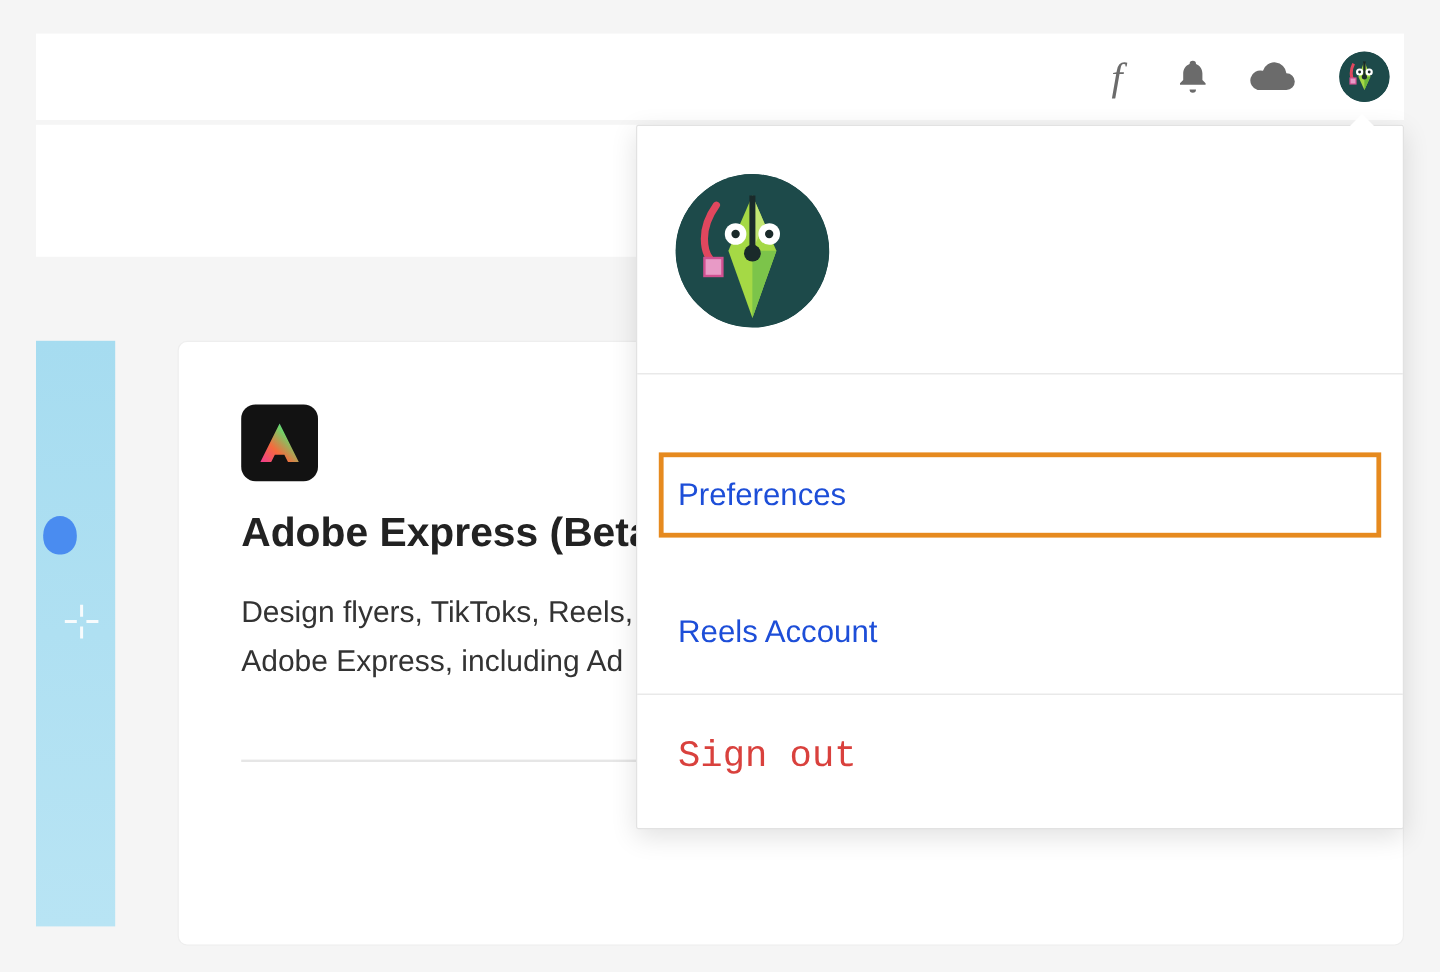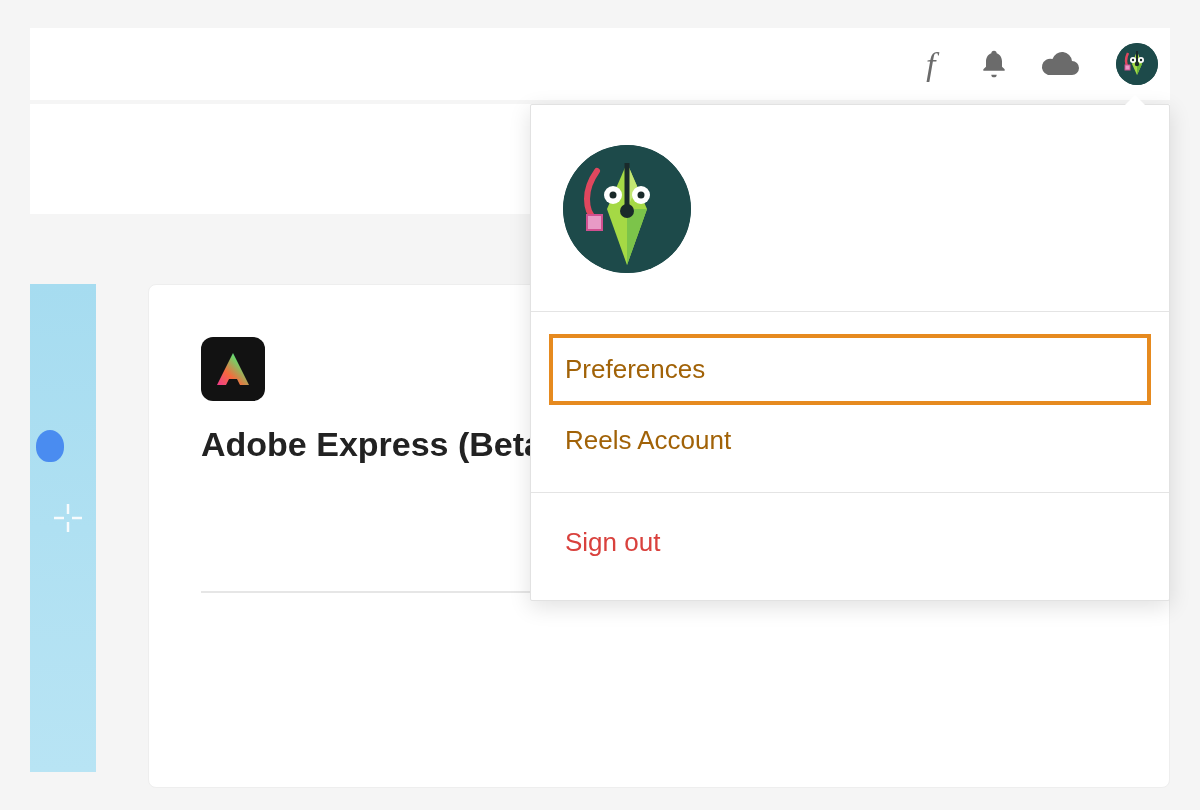--- a/index.html
+++ b/index.html
@@ -152,36 +152,38 @@
     }
     .dropdown-divider {
       border: none;
       border-top: 1px solid #e4e4e4;
     }
     .menu-list {
       padding: 22px 18px 16px 18px;
     }
     .menu-item {
       font-size: 26px;
-      color: #a16207;
+      color: #1d4ed8;
       padding: 20px 16px;
       cursor: pointer;
+      margin-top: 43px;
     }
     .menu-item.highlighted {
       border: 4px solid #e68a1f;
       padding: 16px 12px;
     }
     .signout-section {
       padding: 16px 18px 24px 18px;
     }
     .signout {
-      font-size: 26px;
+      font-size: 31px;
       color: #d9413d;
       padding: 18px 16px;
       cursor: pointer;
+      font-family: Liberation Mono, monospace;
     }
   </style>
 </head>
 <body>
 
 <div class="topbar">
   <span class="icon">
     <svg width="30" height="36" viewBox="0 0 30 36">
       <text x="6" y="30" font-family="Georgia,serif" font-size="34" font-style="italic" fill="#6b6b6b">f</text>
     </svg>
@@ -236,21 +238,22 @@
           <stop offset="35%" stop-color="#f56b3d"></stop>
           <stop offset="70%" stop-color="#6cd66a"></stop>
           <stop offset="100%" stop-color="#4a88f0"></stop>
         </linearGradient>
       </defs>
       <path d="M20 4 L36 36 L27 36 L20 22 L13 36 L4 36 Z M20 22 L24 30 L16 30 Z" fill="url(#g1)"></path>
     </svg>
   </div>
   <h2 class="app-title">Adobe Express (Beta)</h2>
   <p class="app-desc">
-    <br>
+    <span>Design flyers, TikToks, Reels, </span><br>
+    <span>Adobe Express, including Ad</span>
   </p>
   <hr>
 </div>
 
 <div class="dropdown">
   <div class="dropdown-header">
     <div class="avatar-large">
       <svg width="128" height="128" viewBox="0 0 128 128">
         <circle cx="64" cy="64" r="64" fill="#1d4a4a"></circle>
         <path d="M34 26 Q24 40 24 54 Q24 68 32 74" stroke="#e0475e" stroke-width="6" fill="none" stroke-linecap="round"></path>

